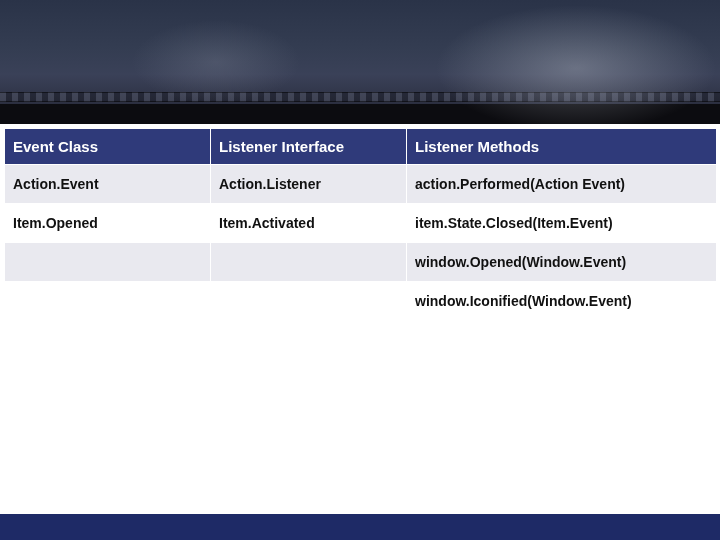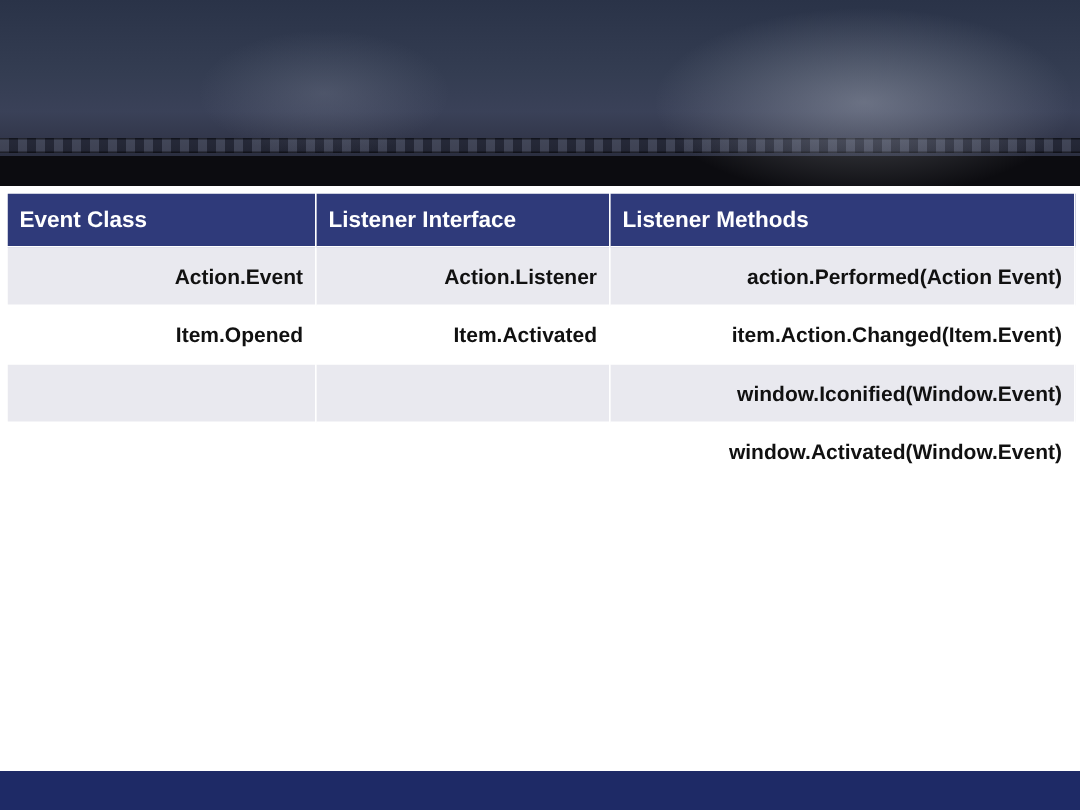--- a/index.html
+++ b/index.html
@@ -48,21 +48,21 @@
     padding: 9px 8px;
     border: 1px solid #fff;
     text-align: left;
   }
   table.evt td {
     font-size: 14px;
     font-weight: bold;
     color: #111;
     padding: 11px 8px;
     border: 1px solid #fff;
-    text-align: right;
+    text-align: left;
     vertical-align: middle;
   }
   table.evt tbody tr:nth-child(odd) td { background: #e9e9ef; }
   table.evt tbody tr:nth-child(even) td { background: #ffffff; }
   .footer {
     position:absolute; left:0; right:0; bottom:0; height:26px;
     background:#1e2a66;
   }
 </style>
 </head>
@@ -89,29 +89,29 @@
     </thead>
     <tbody>
       <tr>
         <td>Action.Event</td>
         <td>Action.Listener</td>
         <td>action.Performed(Action Event)</td>
       </tr>
       <tr>
         <td>Item.Opened</td>
         <td>Item.Activated</td>
-        <td>item.Action.Changed(Item.Event)</td>
+        <td>item.State.Closed(Item.Event)</td>
+      </tr>
+      <tr>
+        <td></td>
+        <td></td>
+        <td>window.Opened(Window.Event)</td>
       </tr>
       <tr>
         <td></td>
         <td></td>
         <td>window.Iconified(Window.Event)</td>
-      </tr>
-      <tr>
-        <td></td>
-        <td></td>
-        <td>window.Activated(Window.Event)</td>
       </tr>
     </tbody>
   </table>
 
   <div class="footer"></div>
 </div>
 
 </body></html>

